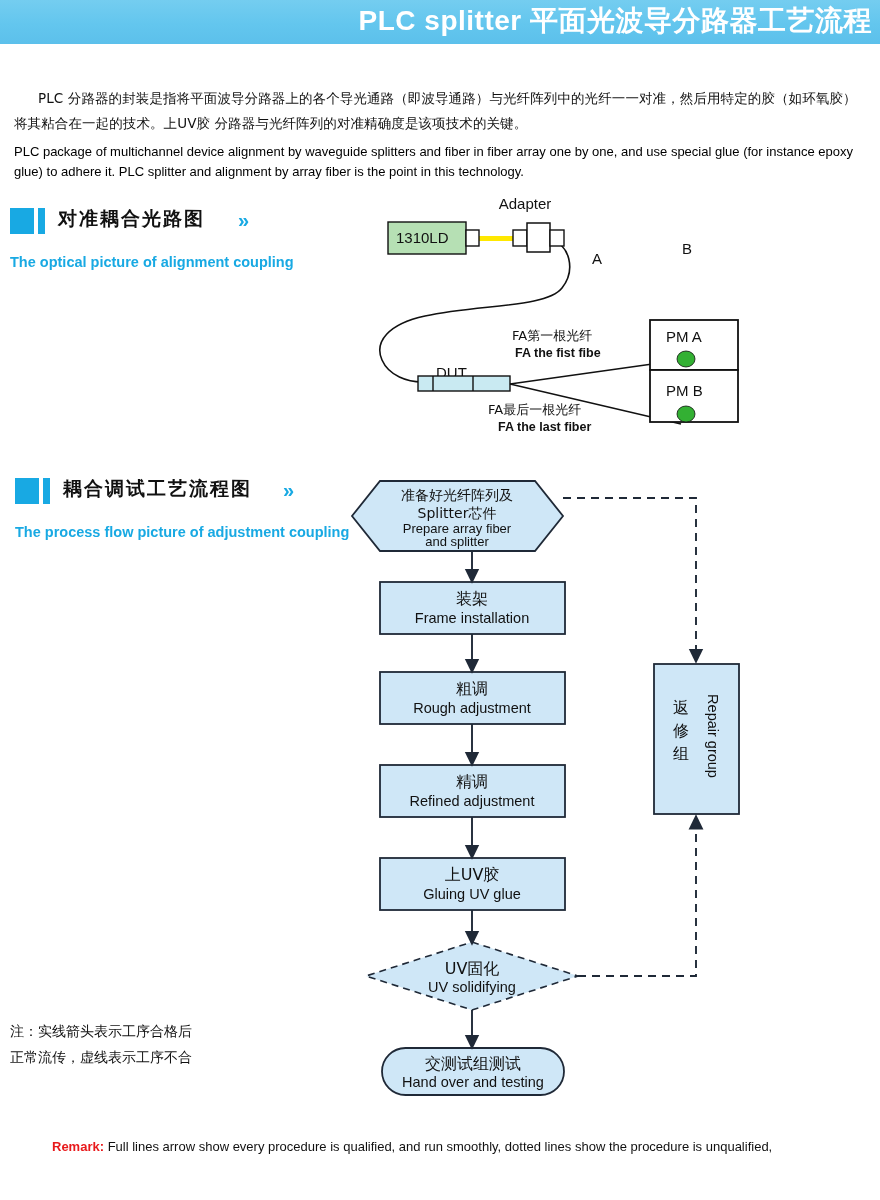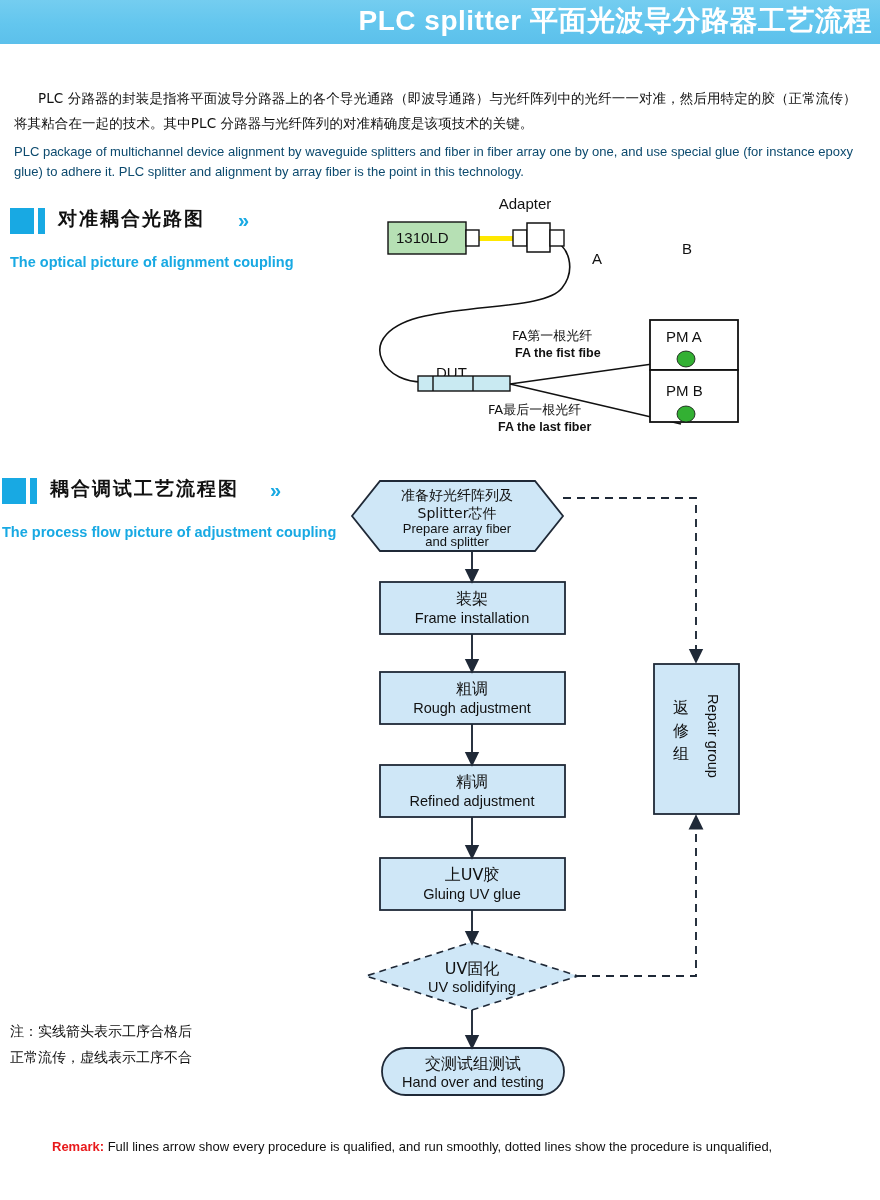--- a/index.html
+++ b/index.html
@@ -38,21 +38,21 @@
     line-height: 25px;
     color: #111;
     text-indent: 24px;
     font-family: "DejaVu Sans", "Liberation Sans", sans-serif;
     letter-spacing: 0.1px;
   }
   .intro-en {
     margin-top: 6px;
     font-size: 13px;
     line-height: 20px;
-    color: #0c4a6e;
+    color: #000000;
   }
 
   
   .section-head { position: absolute; }
   .sh-marker { position: absolute; left: 0; top: 2px; width: 36px; height: 26px; }
   .sh-marker .blk {
     position: absolute; left: 0; top: 0;
     width: 24px; height: 26px; background: #18a9e3;
   }
   .sh-marker .bar {
@@ -128,21 +128,21 @@
   .remark .rline2 { display: block; padding-left: 10px; }
 </style>
 </head>
 <body>
 
 <div class="header-band">
   <div class="header-title">PLC splitter 平面光波导分路器工艺流程</div>
 </div>
 
 <div class="intro">
-  <div class="intro-cn">PLC 分路器的封装是指将平面波导分路器上的各个导光通路（即波导通路）与光纤阵列中的光纤一一对准，然后用特定的胶（正常流传）将其粘合在一起的技术。其中PLC 分路器与光纤阵列的对准精确度是该项技术的关键。</div>
+  <div class="intro-cn">PLC 分路器的封装是指将平面波导分路器上的各个导光通路（即波导通路）与光纤阵列中的光纤一一对准，然后用特定的胶（如环氧胶）将其粘合在一起的技术。上UV胶 分路器与光纤阵列的对准精确度是该项技术的关键。</div>
   <div class="intro-en">PLC package of multichannel device alignment by waveguide splitters and fiber in fiber array one by one, and use special glue (for instance epoxy glue) to adhere it. PLC splitter and alignment by array fiber is the point in this technology.</div>
 </div>
 
 <div class="section-head" style="left:10px; top:206px; width:320px; height:52px;">
   <div class="sh-marker">
     <div class="blk"></div>
       <div class="bar"></div>
   </div>
   <div class="sh-cn">对准耦合光路图</div>
   <div class="sh-chev" style="left:228px;">»</div>
@@ -189,21 +189,21 @@
 
   <rect x="280" y="128" width="88" height="50" fill="#ffffff" stroke="#111" stroke-width="1.8"></rect>
   <text class="dg-label" x="296" y="150">PM  A</text>
   <ellipse cx="316" cy="167" rx="9" ry="8" fill="#33b033" stroke="#111" stroke-width="0.8"></ellipse>
 
   <rect x="280" y="178" width="88" height="52" fill="#ffffff" stroke="#111" stroke-width="1.8"></rect>
   <text class="dg-label" x="296" y="204">PM  B</text>
   <ellipse cx="316" cy="222" rx="9" ry="8" fill="#33b033" stroke="#111" stroke-width="0.8"></ellipse>
 </svg>
 
-<div class="section-head" style="left:2px; top:476px; width:340px; height:52px;">
+<div class="section-head" style="left:15px; top:476px; width:340px; height:52px;">
   <div class="sh-marker">
     <div class="blk"></div>
       <div class="bar"></div>
   </div>
   <div class="sh-cn">耦合调试工艺流程图</div>
   <div class="sh-chev" style="left:268px;">»</div>
   <div class="sh-en">The process flow picture of adjustment coupling</div>
 </div>
 
 <svg class="flow-svg" width="420" height="640" viewBox="0 0 420 640">

